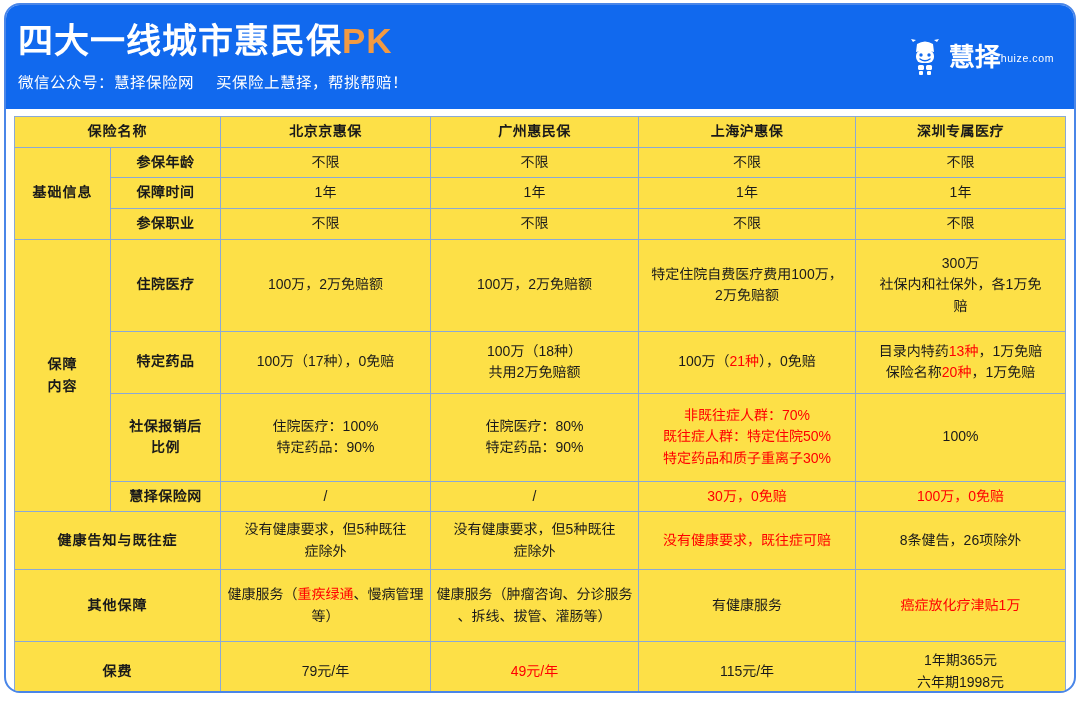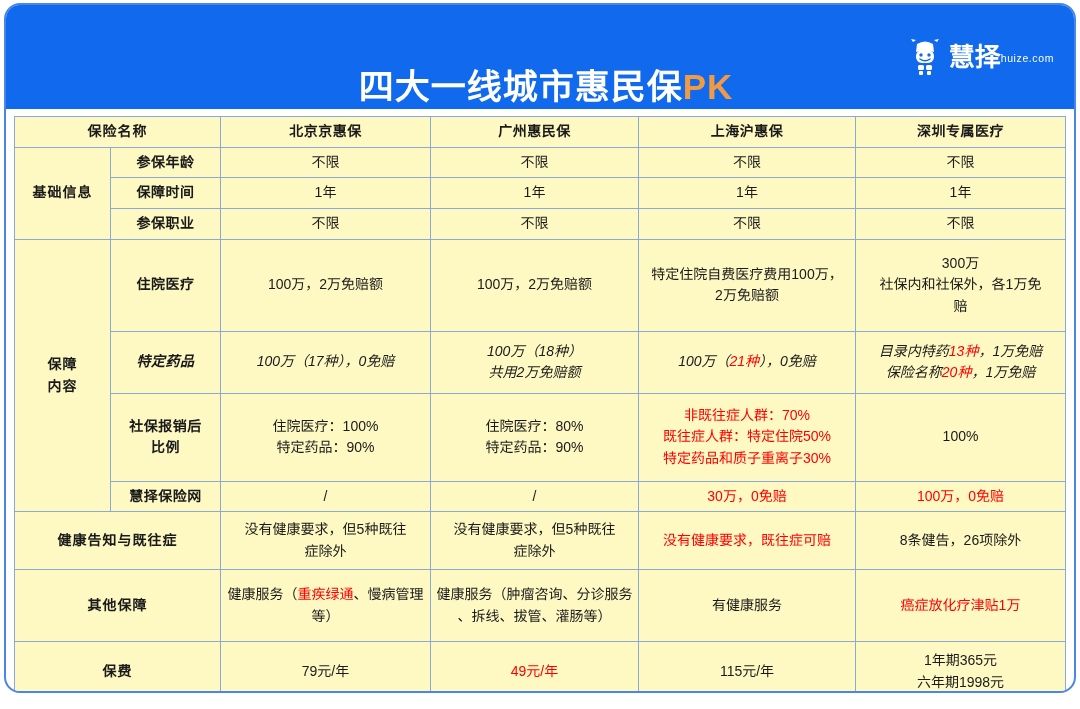--- a/index.html
+++ b/index.html
@@ -45,21 +45,22 @@
     background: #1169ee;
     overflow: hidden;
   }
   .banner-center {
     position: absolute;
     left: 0;
     right: 0;
     top: 0;
     bottom: 0;
     display: flex;
-    align-items: flex-end;
+    flex-direction: column;
+    align-items: flex-start;
     justify-content: center;
     padding-bottom: 2px;
     padding-left: 12px;
   }
   .banner-title {
     font-size: 35px;
     font-weight: bold;
     color: #ffffff;
     letter-spacing: 1px;
     line-height: 1.18;
@@ -126,21 +127,21 @@
     font-size: 14px;
     color: #1a1a1a;
   }
   table.cmp td {
     border: 1px solid #8aa9d6;
     text-align: center;
     vertical-align: middle;
     padding: 4px 5px;
     line-height: 1.55;
     word-break: break-all;
-    background: #fef9c3;
+    background: #fde047;
   }
 
   
   col.c-grp   { width: 96px; }
   col.c-sub   { width: 110px; }
   col.c-prod  { width: 210px; }
   col.c-prod2 { width: 208px; }
   col.c-prod3 { width: 217px; }
   col.c-prod4 { width: 210px; }
 
@@ -184,20 +185,23 @@
 </head>
 <body>
 
 <div class="page">
   <div class="frame">
 
     <div class="banner">
       <div class="banner-center">
         <div class="banner-title">
           <span>四大一线城市惠民保</span><span class="pk">PK</span>
+        </div>
+        <div class="banner-sub">
+          <span>微信公众号：慧择保险网</span><span class="gap"></span><span>买保险上慧择，帮挑帮赔！</span>
         </div>
       </div>
 
       <div class="logo">
         <span>
           <svg class="logo-mark" viewBox="0 0 34 38" xmlns="http://www.w3.org/2000/svg" aria-hidden="true">
             <path d="M5 4 L3 1 L8 2 Z" fill="#ffffff"></path>
             <path d="M29 4 L31 1 L26 2 Z" fill="#ffffff"></path>
             <path d="M9 6 Q17 1 25 6 L26 14 Q17 11 8 14 Z" fill="#ffffff"></path>
             <rect x="8" y="12" width="18" height="13" rx="6" fill="#ffffff"></rect>
@@ -274,21 +278,21 @@
               <span class="line">特定住院自费医疗费用100万，</span>
               <span class="line">2万免赔额</span>
             </td>
             <td class="plain">
               <span class="line">300万</span>
               <span class="line">社保内和社保外，各1万免</span>
               <span class="line">赔</span>
             </td>
           </tr>
 
-          <tr style="height:62px;font-style:italic;">
+          <tr style="height:62px;">
             <td class="sub">特定药品</td>
             <td class="tint">100万（17种），0免赔</td>
             <td class="tint">
               <span class="line">100万（18种）</span>
               <span class="line">共用2万免赔额</span>
             </td>
             <td class="tint">
               <span>100万（</span><span class="red">21种</span><span>），0免赔</span>
             </td>
             <td class="tint">

